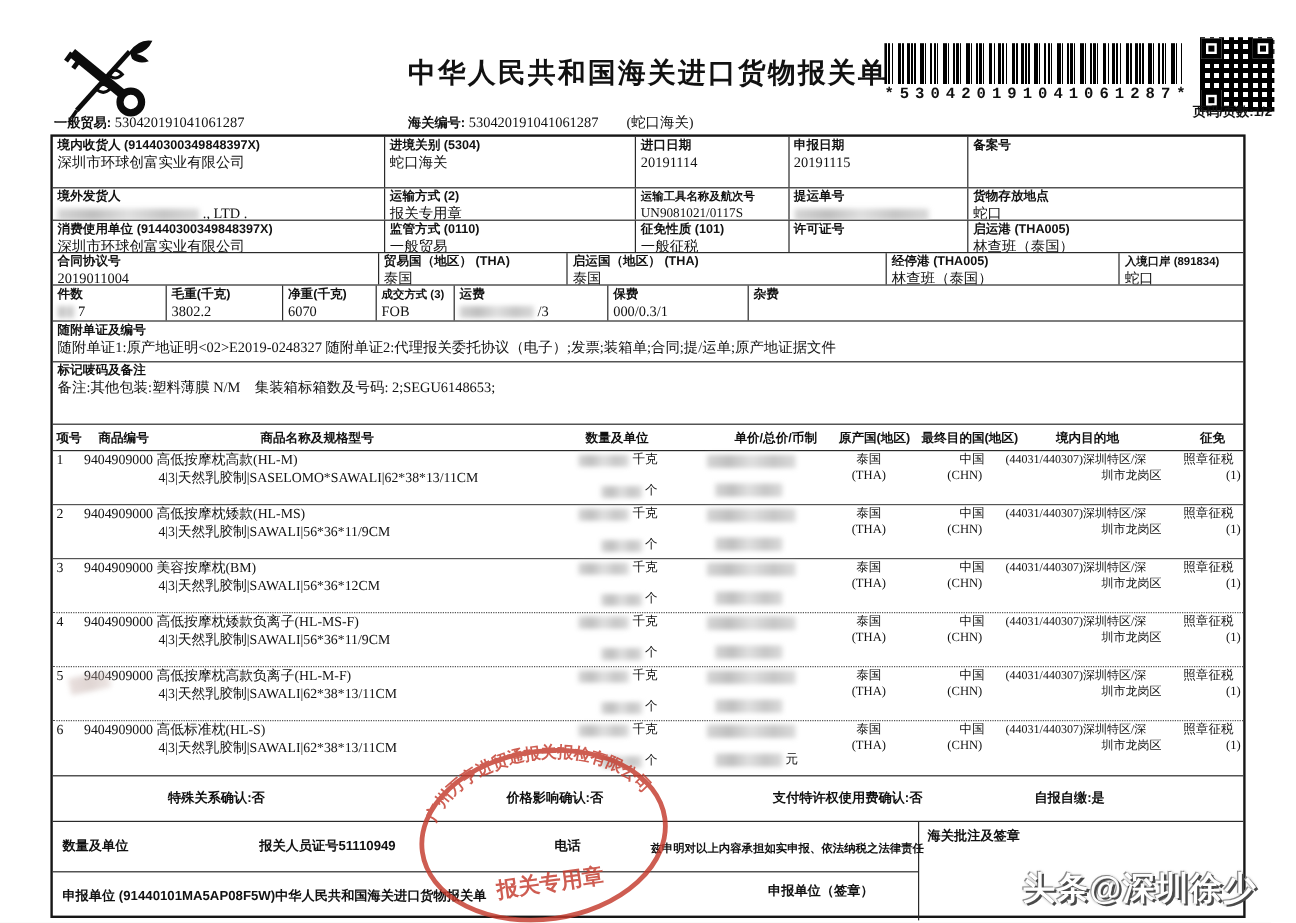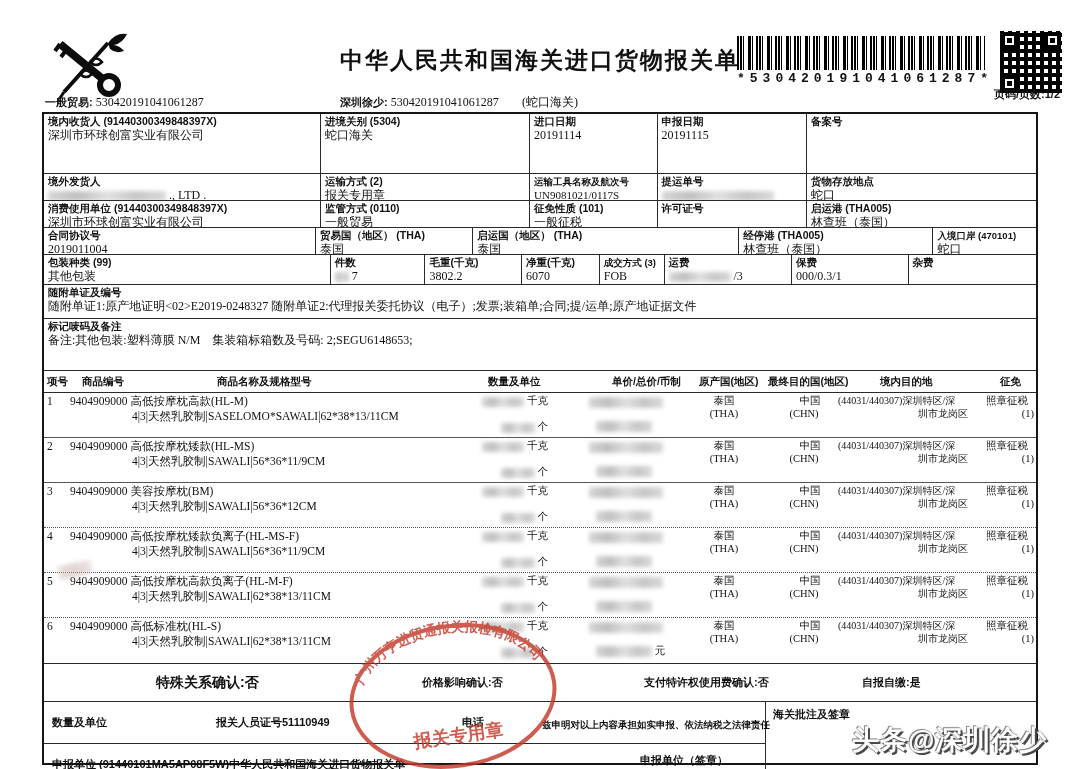--- a/index.html
+++ b/index.html
@@ -55,28 +55,28 @@
     <div class="finder" style="left:1px;bottom:1px"></div>
   </div>
 
   <div class="abs lbl" style="left:940px;top:88px;width:120px;text-align:right;font-size:11px">页码/页数:1/2</div>
 
   <div class="abs" style="left:45px;top:95px;font-size:12px">
     <span class="lbl" style="font-size:11px">一般贸易:</span>
     <span class="val">530420191041061287</span>
   </div>
   <div class="abs" style="left:340px;top:95px;font-size:12px">
-    <span class="lbl" style="font-size:11px">深圳徐少:</span>
+    <span class="lbl" style="font-size:11px">海关编号:</span>
     <span class="val">530420191041061287</span>
   </div>
   <div class="abs val" style="left:522px;top:95px">(蛇口海关)</div>
 
   <div class="abs" style="left:42px;top:112px;width:996px;height:653px;border:2px solid #161616">
 
-    <div class="row" style="height:60px">
+    <div class="row" style="height:43px">
       <div class="cell" style="width:278px">
         <div class="lbl">境内收货人 (91440300349848397X)</div>
         <div class="val">深圳市环球创富实业有限公司</div>
       </div>
       <div class="cell" style="width:210px">
         <div class="lbl">进境关别 (5304)</div>
         <div class="val">蛇口海关</div>
       </div>
       <div class="cell" style="width:128px">
         <div class="lbl">进口日期</div>
@@ -148,30 +148,26 @@
       </div>
       <div class="cell" style="width:267px">
         <div class="lbl">启运国（地区） (THA)</div>
         <div class="val">泰国</div>
       </div>
       <div class="cell" style="width:195px">
         <div class="lbl">经停港 (THA005)</div>
         <div class="val">林查班（泰国）</div>
       </div>
       <div class="cell" style="width:103px">
-        <div class="lbl" style="font-size:9.5px">入境口岸 (470101)</div>
+        <div class="lbl" style="font-size:9.5px">入境口岸 (891834)</div>
         <div class="val">蛇口</div>
       </div>
     </div>
 
     <div class="row" style="height:30px">
-      <div class="cell" style="width:288px">
-        <div class="lbl">包装种类 (99)</div>
-        <div class="val">其他包装</div>
-      </div>
       <div class="cell" style="width:95px">
         <div class="lbl">件数</div>
         <div class="val"><span class="blur" style="width:14px;height:10px"></span>
           <span>7</span></div>
       </div>
       <div class="cell" style="width:97px">
         <div class="lbl">毛重(千克)</div>
         <div class="val">3802.2</div>
       </div>
       <div class="cell" style="width:78px">
@@ -363,21 +359,21 @@
     <span class="gsm" style="left:738px;top:2px;width:56px;text-align:center">中国</span>
     <span class="gsm" style="left:732px;top:15px;width:56px;text-align:center">(CHN)</span>
     <span class="gsm" style="left:794px;top:2px;width:150px;font-size:10px">(44031/440307)深圳特区/深</span>
     <span class="gsm" style="left:794px;top:15px;width:130px;text-align:right;font-size:10px">圳市龙岗区</span>
     <span class="gsm" style="left:942px;top:2px;width:52px">照章征税</span>
     <span class="gsm" style="left:942px;top:15px;width:48px;text-align:right">(1)</span>
         </div>
       </div>
 
     <div style="position:relative;height:38px;border-bottom:1px solid #2a2a2a">
-      <span class="abs lbl" style="left:112px;top:12px;font-size:14px">特殊关系确认:否</span>
+      <span class="abs lbl" style="left:96px;top:12px;font-size:11px">特殊关系确认:否</span>
       <span class="abs lbl" style="left:378px;top:12px;font-size:11px">价格影响确认:否</span>
       <span class="abs lbl" style="left:600px;top:12px;font-size:11px">支付特许权使用费确认:否</span>
       <span class="abs lbl" style="left:818px;top:12px;font-size:11px">自报自缴:是</span>
     </div>
 
     <div style="position:relative;height:82px">
       <div class="abs" style="left:721px;top:0;width:0;height:82px;border-left:1px solid #2a2a2a"></div>
       <div class="abs" style="left:0;top:41px;width:721px;border-top:1px solid #2a2a2a"></div>
       <span class="abs lbl" style="left:8px;top:14px;font-size:11px">数量及单位</span>
       <span class="abs lbl" style="left:172px;top:14px;font-size:11px">报关人员证号51110949</span>

